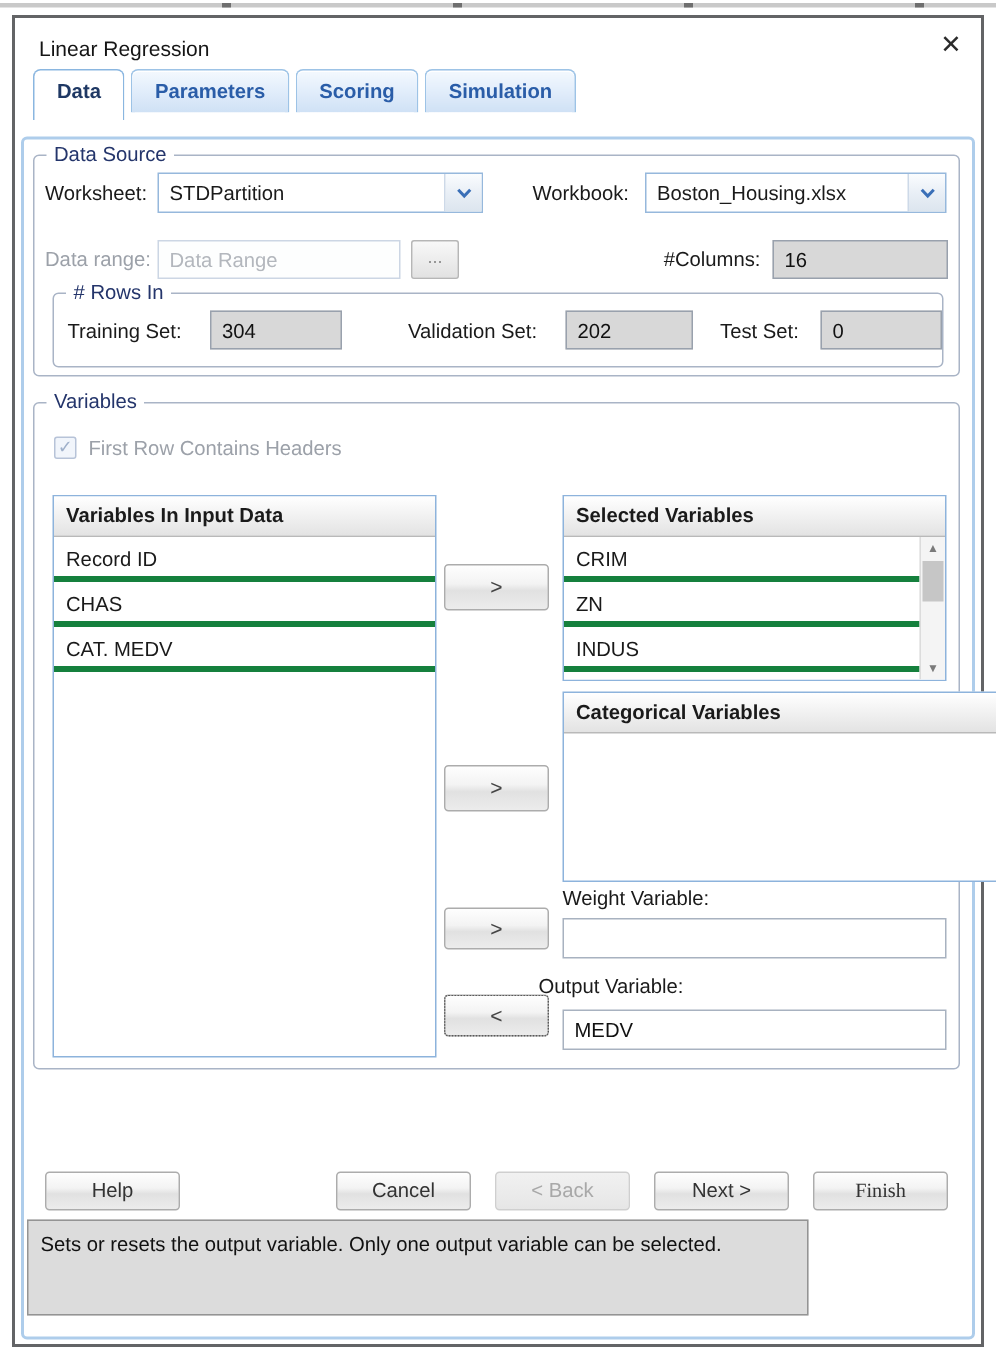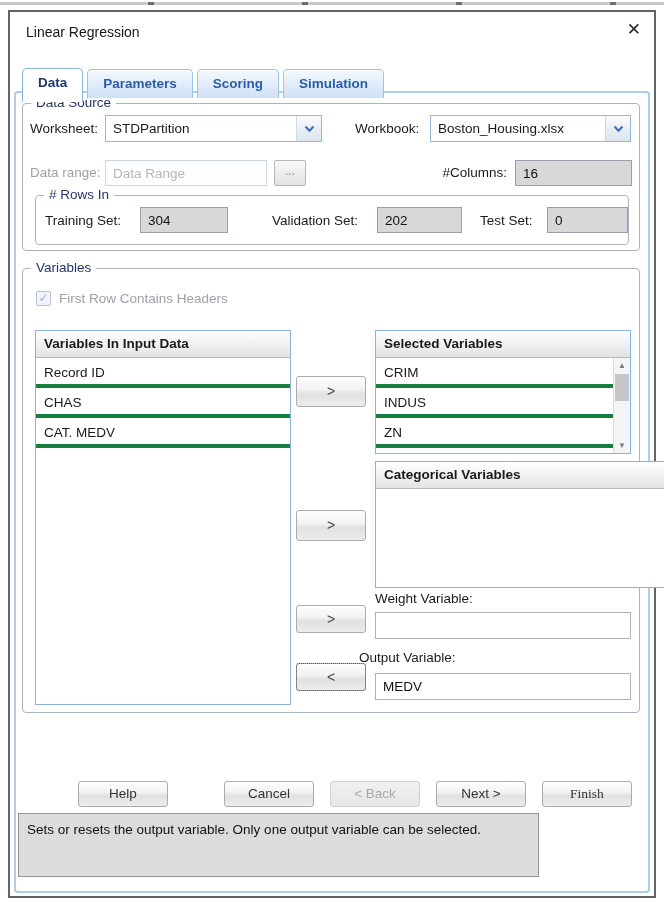--- a/index.html
+++ b/index.html
@@ -10,21 +10,21 @@
     background:
       repeating-linear-gradient(90deg, transparent 0 148px, #6e6e6e 148px 154px),
       linear-gradient(#c9c9c9,#c9c9c9); }
 
   .dialog { position:absolute; left:8px; top:10px; width:648px; height:888px;
             background:#fff; border:2px solid #636466; }
 
   .win-title { position:absolute; left:16px; top:12px; font-size:14px; color:#151515; }
   .win-close { position:absolute; right:13px; top:8px; font-size:17px; color:#2b2b2b; cursor:pointer; line-height:20px; }
 
-  .tabs { position:absolute; left:12px; top:56px; display:flex; align-items:center; gap:4px; z-index:4; }
+  .tabs { position:absolute; left:12px; top:34px; display:flex; align-items:flex-start; gap:4px; z-index:4; }
   .tab { border:1px solid #9dc3e6; border-bottom:none; border-radius:5px 5px 0 0;
          padding:6px 15px 7px 15px; font-weight:bold; color:#2a5da8;
          background:linear-gradient(180deg,#f4f9fe 0%,#e3eefb 45%,#cfe1f5 100%);
          box-shadow:inset 0 1px 0 #ffffff; cursor:pointer; }
   .tab.active { background:#ffffff; color:#1f3864; padding-bottom:12px; margin-bottom:-4px;
                 position:relative; z-index:6; border-color:#8ab6e0; box-shadow:none; }
 
   .panel { position:absolute; left:4px; top:79px; width:636px; height:802px;
            border:2px solid #aecdeb; border-radius:4px; background:#fff; z-index:2; }
 
@@ -168,22 +168,22 @@
 
       <div class="push-btn move-btn" style="left:273px; top:107px;">&gt;</div>
       <div class="push-btn move-btn" style="left:273px; top:241px;">&gt;</div>
       <div class="push-btn move-btn" style="left:273px; top:336px; height:28px; line-height:26px;">&gt;</div>
       <div class="push-btn move-btn focused" style="left:273px; top:394px;">&lt;</div>
 
       <div class="list" style="left:352px; top:61px; width:256px; height:124px;">
         <div class="list-header">Selected Variables</div>
         <div class="list-body" style="height:95px;">
           <div class="list-item">CRIM</div>
+          <div class="list-item">ZN</div>
           <div class="list-item">INDUS</div>
-          <div class="list-item">ZN</div>
           <div class="list-item">NOX</div>
           <div class="scrollbar">
             <div class="sb-arrow sb-up">▲</div>
             <div class="sb-thumb"></div>
             <div class="sb-arrow sb-down">▼</div>
           </div>
         </div>
       </div>
 
       <div class="list" style="left:352px; top:192px; width:300px; height:127px;">
@@ -191,21 +191,21 @@
         <div class="list-body" style="height:98px;"></div>
       </div>
 
       <div class="lbl" style="left:352px; top:322px;">Weight Variable:</div>
       <input class="var-input" style="left: 352px; top: 343px;" value="">
 
       <div class="lbl" style="left:336px; top:381px;">Output Variable:</div>
       <input class="var-input" style="left: 352px; top: 404px;" value="MEDV">
     </div>
 
-    <div class="push-btn footer-btn" style="left:14px; top:688px;margin-left:48px;">Help</div>
+    <div class="push-btn footer-btn" style="left:14px; top:688px;">Help</div>
     <div class="push-btn footer-btn" style="left:208px; top:688px;">Cancel</div>
     <div class="push-btn footer-btn disabled" style="left:314px; top:688px;">&lt; Back</div>
     <div class="push-btn footer-btn" style="left:420px; top:688px;">Next &gt;</div>
     <div class="push-btn footer-btn" style="left:526px; top:688px;font-family:Liberation Serif, serif;">Finish</div>
 
     <div class="status-box">Sets or resets the output variable. Only one output variable can be selected.</div>
 
   </div>
 </div>
 

